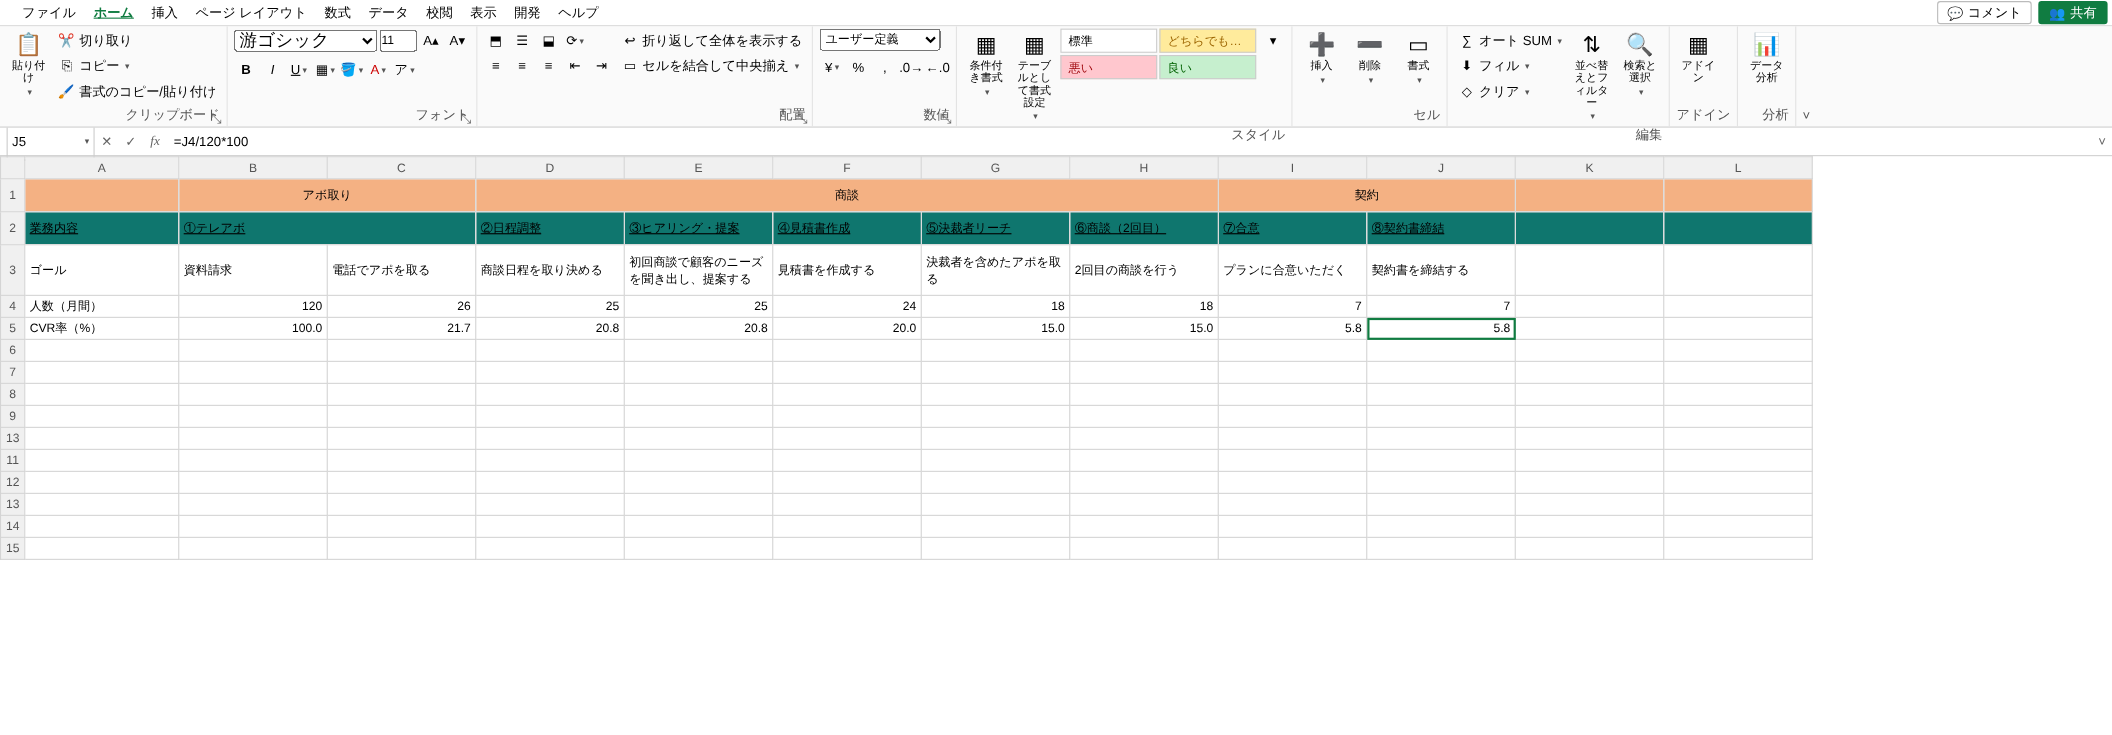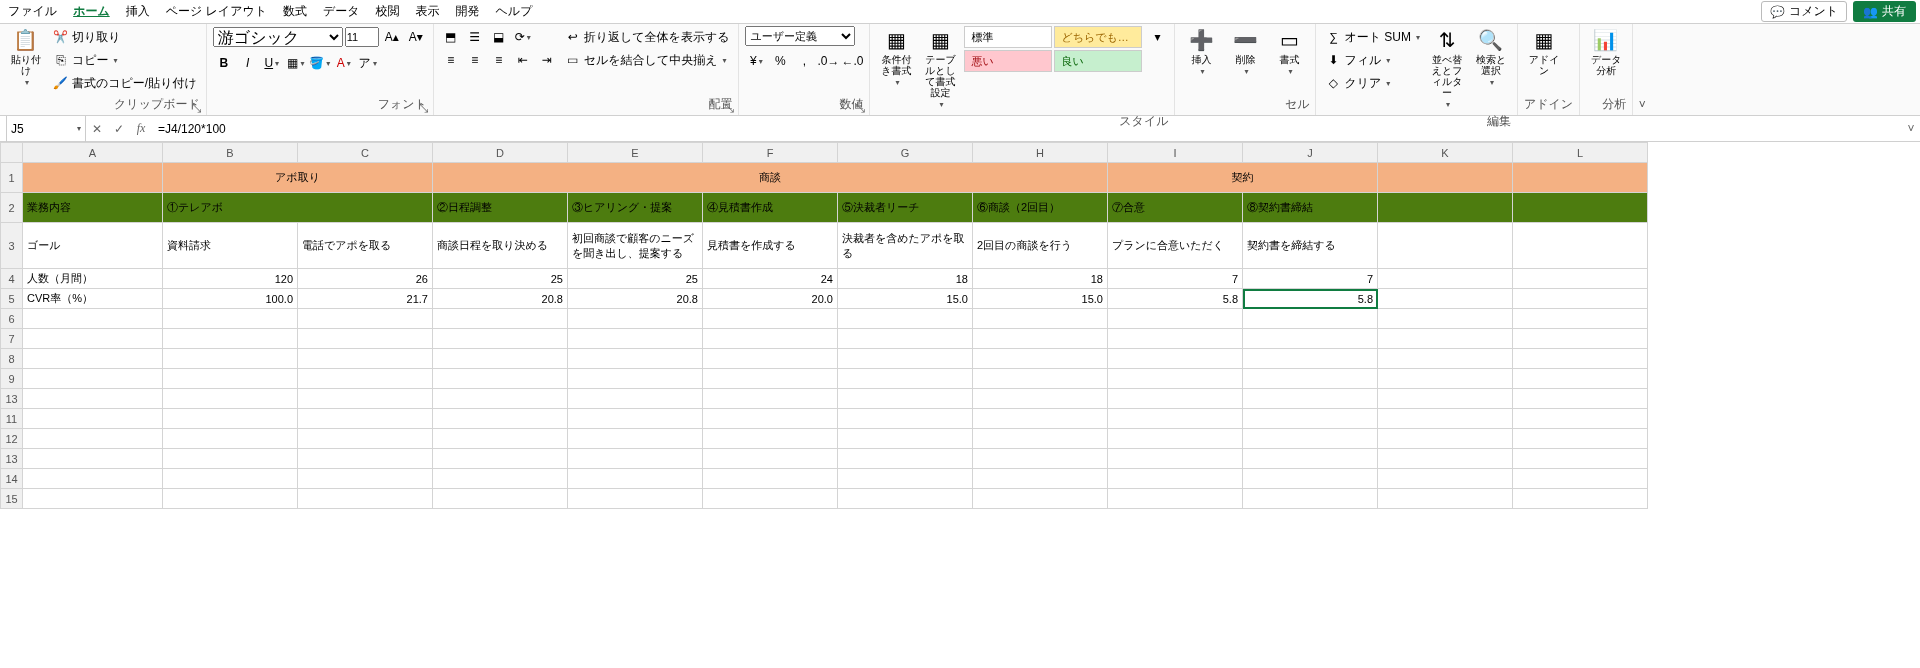--- a/index.html
+++ b/index.html
@@ -1,19 +1,19 @@
 <!DOCTYPE html>
 <html><head>
 <meta charset="utf-8">
 <style>
   * { box-sizing: border-box; margin: 0; padding: 0; font-family: "Yu Gothic UI", "Meiryo", sans-serif; }
   body { background: #fff; font-size: 12px; color: #000; overflow: hidden; }
 
   
-  .menubar { display: flex; align-items: center; height: 24px; padding: 0 0; border-bottom: 1px solid #d0d0d0; position: relative; }
+  .menubar { display: flex; align-items: center; height: 24px; padding: 0 12px; border-bottom: 1px solid #d0d0d0; position: relative; }
   .menubar .menu-item { padding: 2px 8px; cursor: default; }
   .menubar .menu-item.active { color: #107c41; text-decoration: underline; font-weight: bold; }
   .menubar .right { position: absolute; right: 4px; display: flex; gap: 6px; }
   .btn-comment { border: 1px solid #bbb; background: #fff; padding: 1px 8px; border-radius: 3px; display: flex; align-items: center; gap: 4px; }
   .btn-share { background: #107c41; color: #fff; padding: 2px 10px; border-radius: 3px; display: flex; align-items: center; gap: 4px; }
 
   
   .ribbon { display: flex; background: #fafafa; border-bottom: 1px solid #d0d0d0; height: 92px; position: relative; }
   .ribbon-group { display: flex; flex-direction: column; border-right: 1px solid #e3e3e3; padding: 2px 6px 0 6px; position: relative; }
   .ribbon-group-body { flex: 1; display: flex; align-items: flex-start; gap: 4px; }
@@ -58,21 +58,21 @@
   table.sheet th, table.sheet td { border: 1px solid #d4d4d4; font-size: 11px; overflow: hidden; }
   table.sheet th { background: #f0f0f0; font-weight: normal; color: #555; text-align: center; }
   .colhdr { height: 20px; }
   .rowhdr { width: 22px; text-align: center; }
   .corner { width: 22px; height: 20px; background:#f0f0f0; }
   td.cell { padding: 2px 4px; vertical-align: middle; background:#fff; height: 20px; }
   td.num { text-align: right; }
   td.txt { text-align: left; }
   td.center { text-align: center; }
   tr.grp td.cell { background: #f4b183; font-weight: normal; height: 30px; }
-  tr.hdr td.cell { background: #4d7c0f; height: 30px; }
+  tr.hdr td.cell { background: #0f766e; height: 30px; text-decoration: underline; }
   tr.goal td.cell { height: 46px; }
   td.selected { outline: 2px solid #107c41; outline-offset: -2px; }
   th.col-selected { background: #d6d6d6; }
   .colA { width: 140px; }
   .colB { width: 135px; }
   .colC { width: 135px; }
   .colD { width: 135px; }
   .colE { width: 135px; }
   .colF { width: 135px; }
   .colG { width: 135px; }

